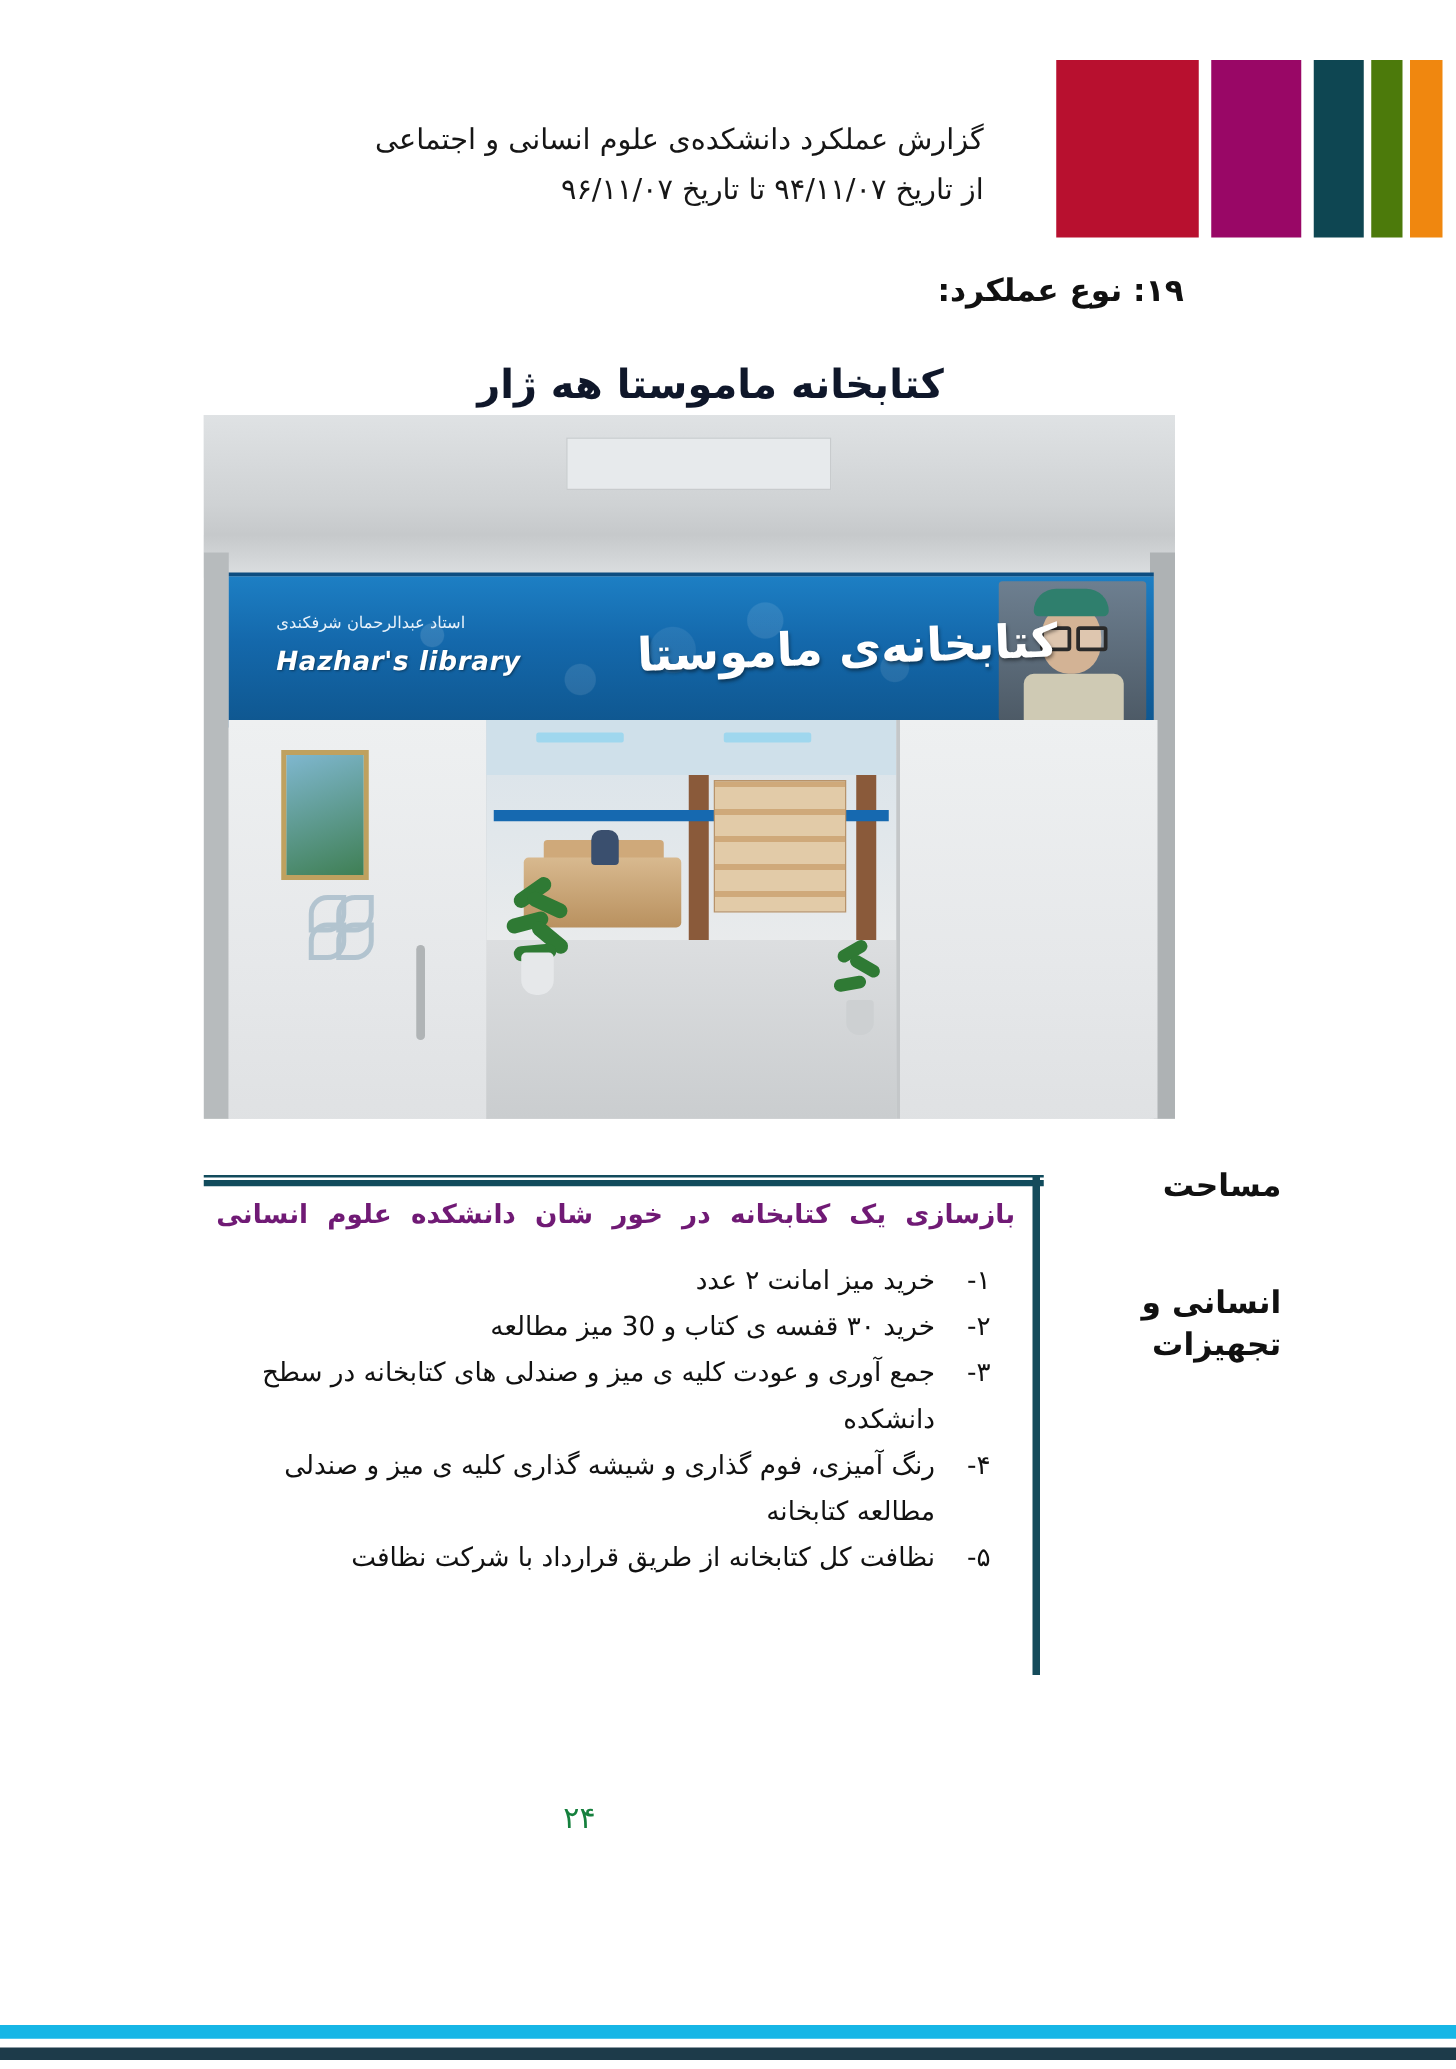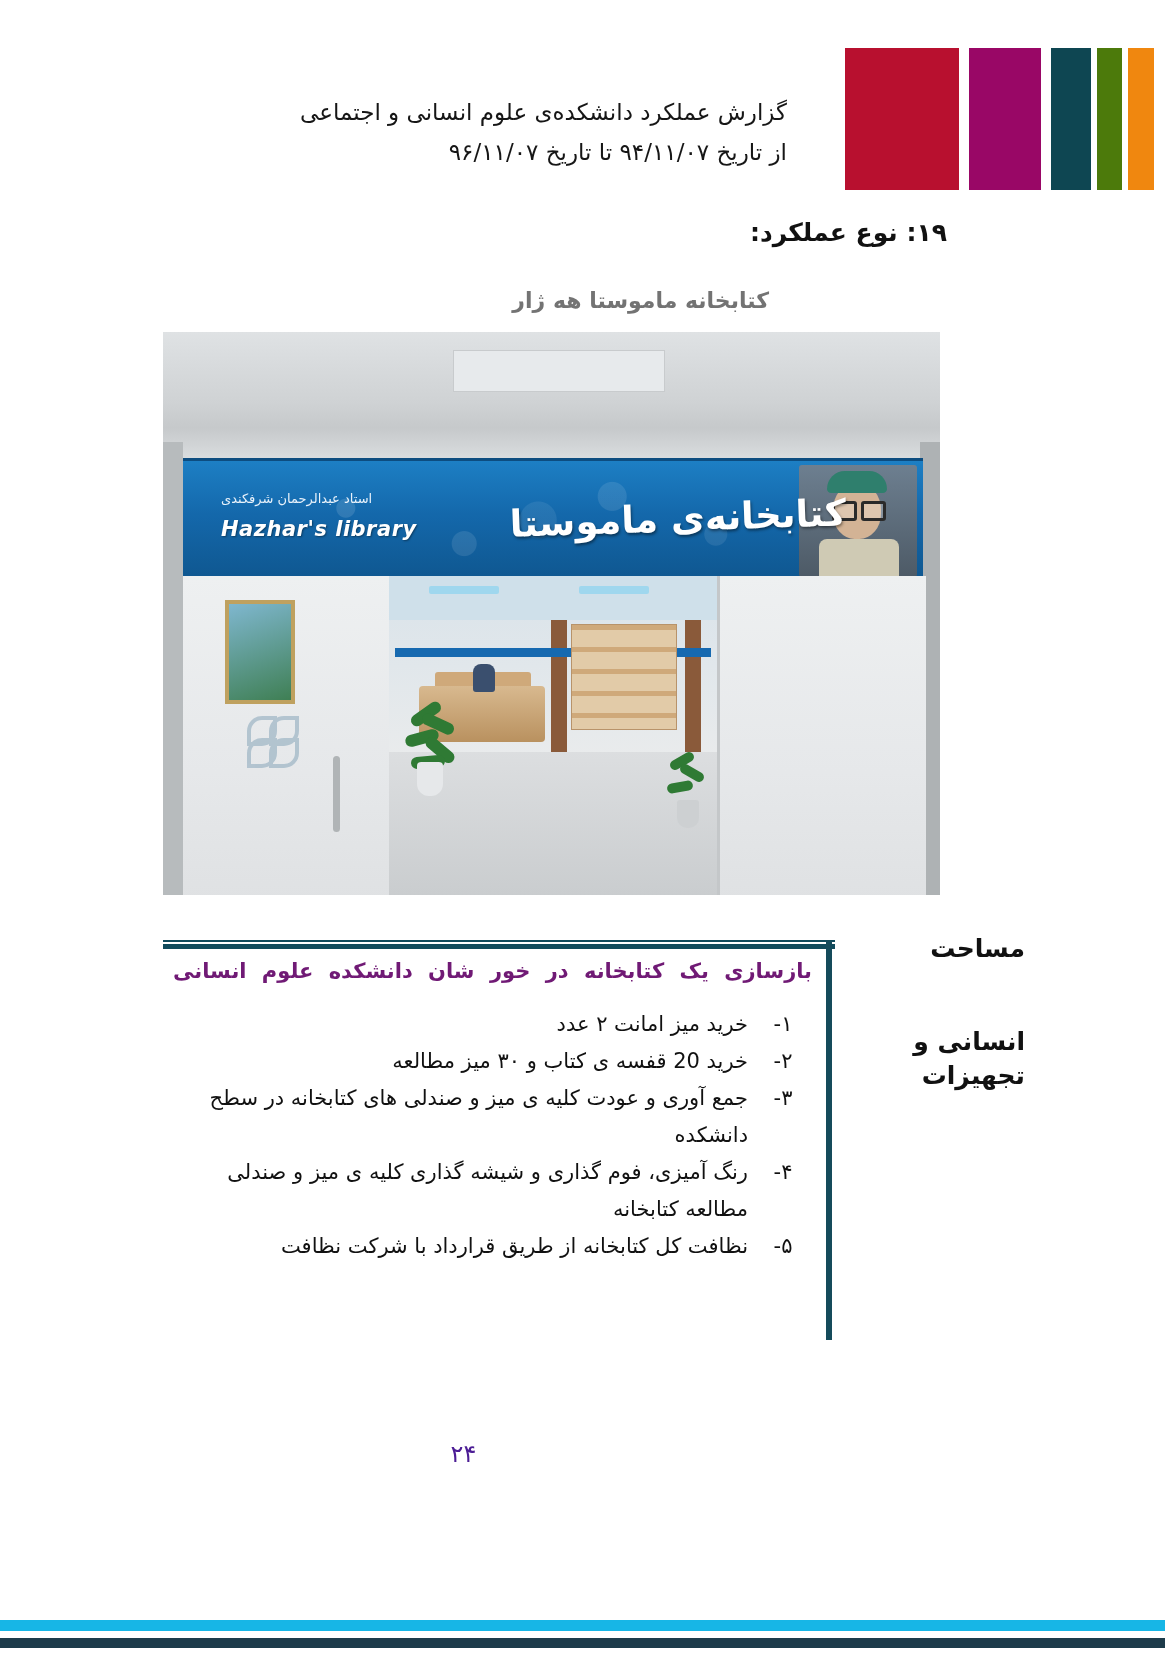--- a/index.html
+++ b/index.html
@@ -33,23 +33,23 @@
   
   .section-heading{
     position:absolute;top:218px;right:218px;
     direction:rtl;text-align:left;
     font-size:25px;font-weight:bold;color:#111;
     letter-spacing:0.5px;
   }
 
   
   .item-title{
-    position:absolute;top:288px;right:396px;
+    position:absolute;top:288px;right:410px;
     direction:rtl;text-align:right;
-    font-size:22px;font-weight:bold;color:#737373;
+    font-size:32px;font-weight:bold;color:#0f172a;
   }
 
   
   .photo{
     position:absolute;top:332px;left:163px;
     width:777px;height:563px;
     overflow:hidden;background:#cfd3d6;
   }
   .ph-ceiling{position:absolute;top:0;left:0;width:777px;height:130px;
     background:linear-gradient(180deg,#dfe2e4 0%,#cfd2d4 55%,#b9bcbe 100%);}
@@ -169,21 +169,21 @@
   .li{
     display:flex;flex-direction:row;direction:rtl;
     font-size:21px;line-height:37px;color:#111;align-items:flex-start;
   }
   .li-num{width:70px;flex:0 0 70px;text-align:center;}
   .li-txt{flex:1 1 auto;text-align:right;padding-left:6px;}
 
   
   .pagenum{
     position:absolute;top:1440px;left:0;width:927px;
-    text-align:center;font-size:24px;color:#4c1d95;
+    text-align:center;font-size:24px;color:#15803d;
   }
 
   
   .footer{position:absolute;left:0;bottom:0;width:1165px;height:60px;}
   .f-cyan{position:absolute;bottom:24px;left:0;width:1165px;height:11px;background:#17b6e6;}
   .f-dark{position:absolute;bottom:7px;left:0;width:1165px;height:10px;background:#1d3b4a;}
   .f-white{position:absolute;bottom:0;left:0;width:1165px;height:7px;background:#ffffff;}
 </style>
 </head>
 <body>
@@ -300,21 +300,21 @@
       <span class="ln j">بازسازی یک کتابخانه در خور شان دانشکده علوم انسانی</span>
     </div>
 
     <div class="list">
       <div class="li">
         <div class="li-num">۱-</div>
         <div class="li-txt">خرید میز امانت ۲ عدد</div>
       </div>
       <div class="li">
         <div class="li-num">۲-</div>
-        <div class="li-txt">خرید 20 قفسه ی کتاب و ۳۰ میز مطالعه</div>
+        <div class="li-txt">خرید ۳۰ قفسه ی کتاب و 30 میز مطالعه</div>
       </div>
       <div class="li">
         <div class="li-num">۳-</div>
         <div class="li-txt">جمع آوری و عودت کلیه ی میز و صندلی های کتابخانه در سطح دانشکده</div>
       </div>
       <div class="li">
         <div class="li-num">۴-</div>
         <div class="li-txt">رنگ آمیزی، فوم گذاری و شیشه گذاری کلیه ی میز و صندلی مطالعه کتابخانه</div>
       </div>
       <div class="li">

